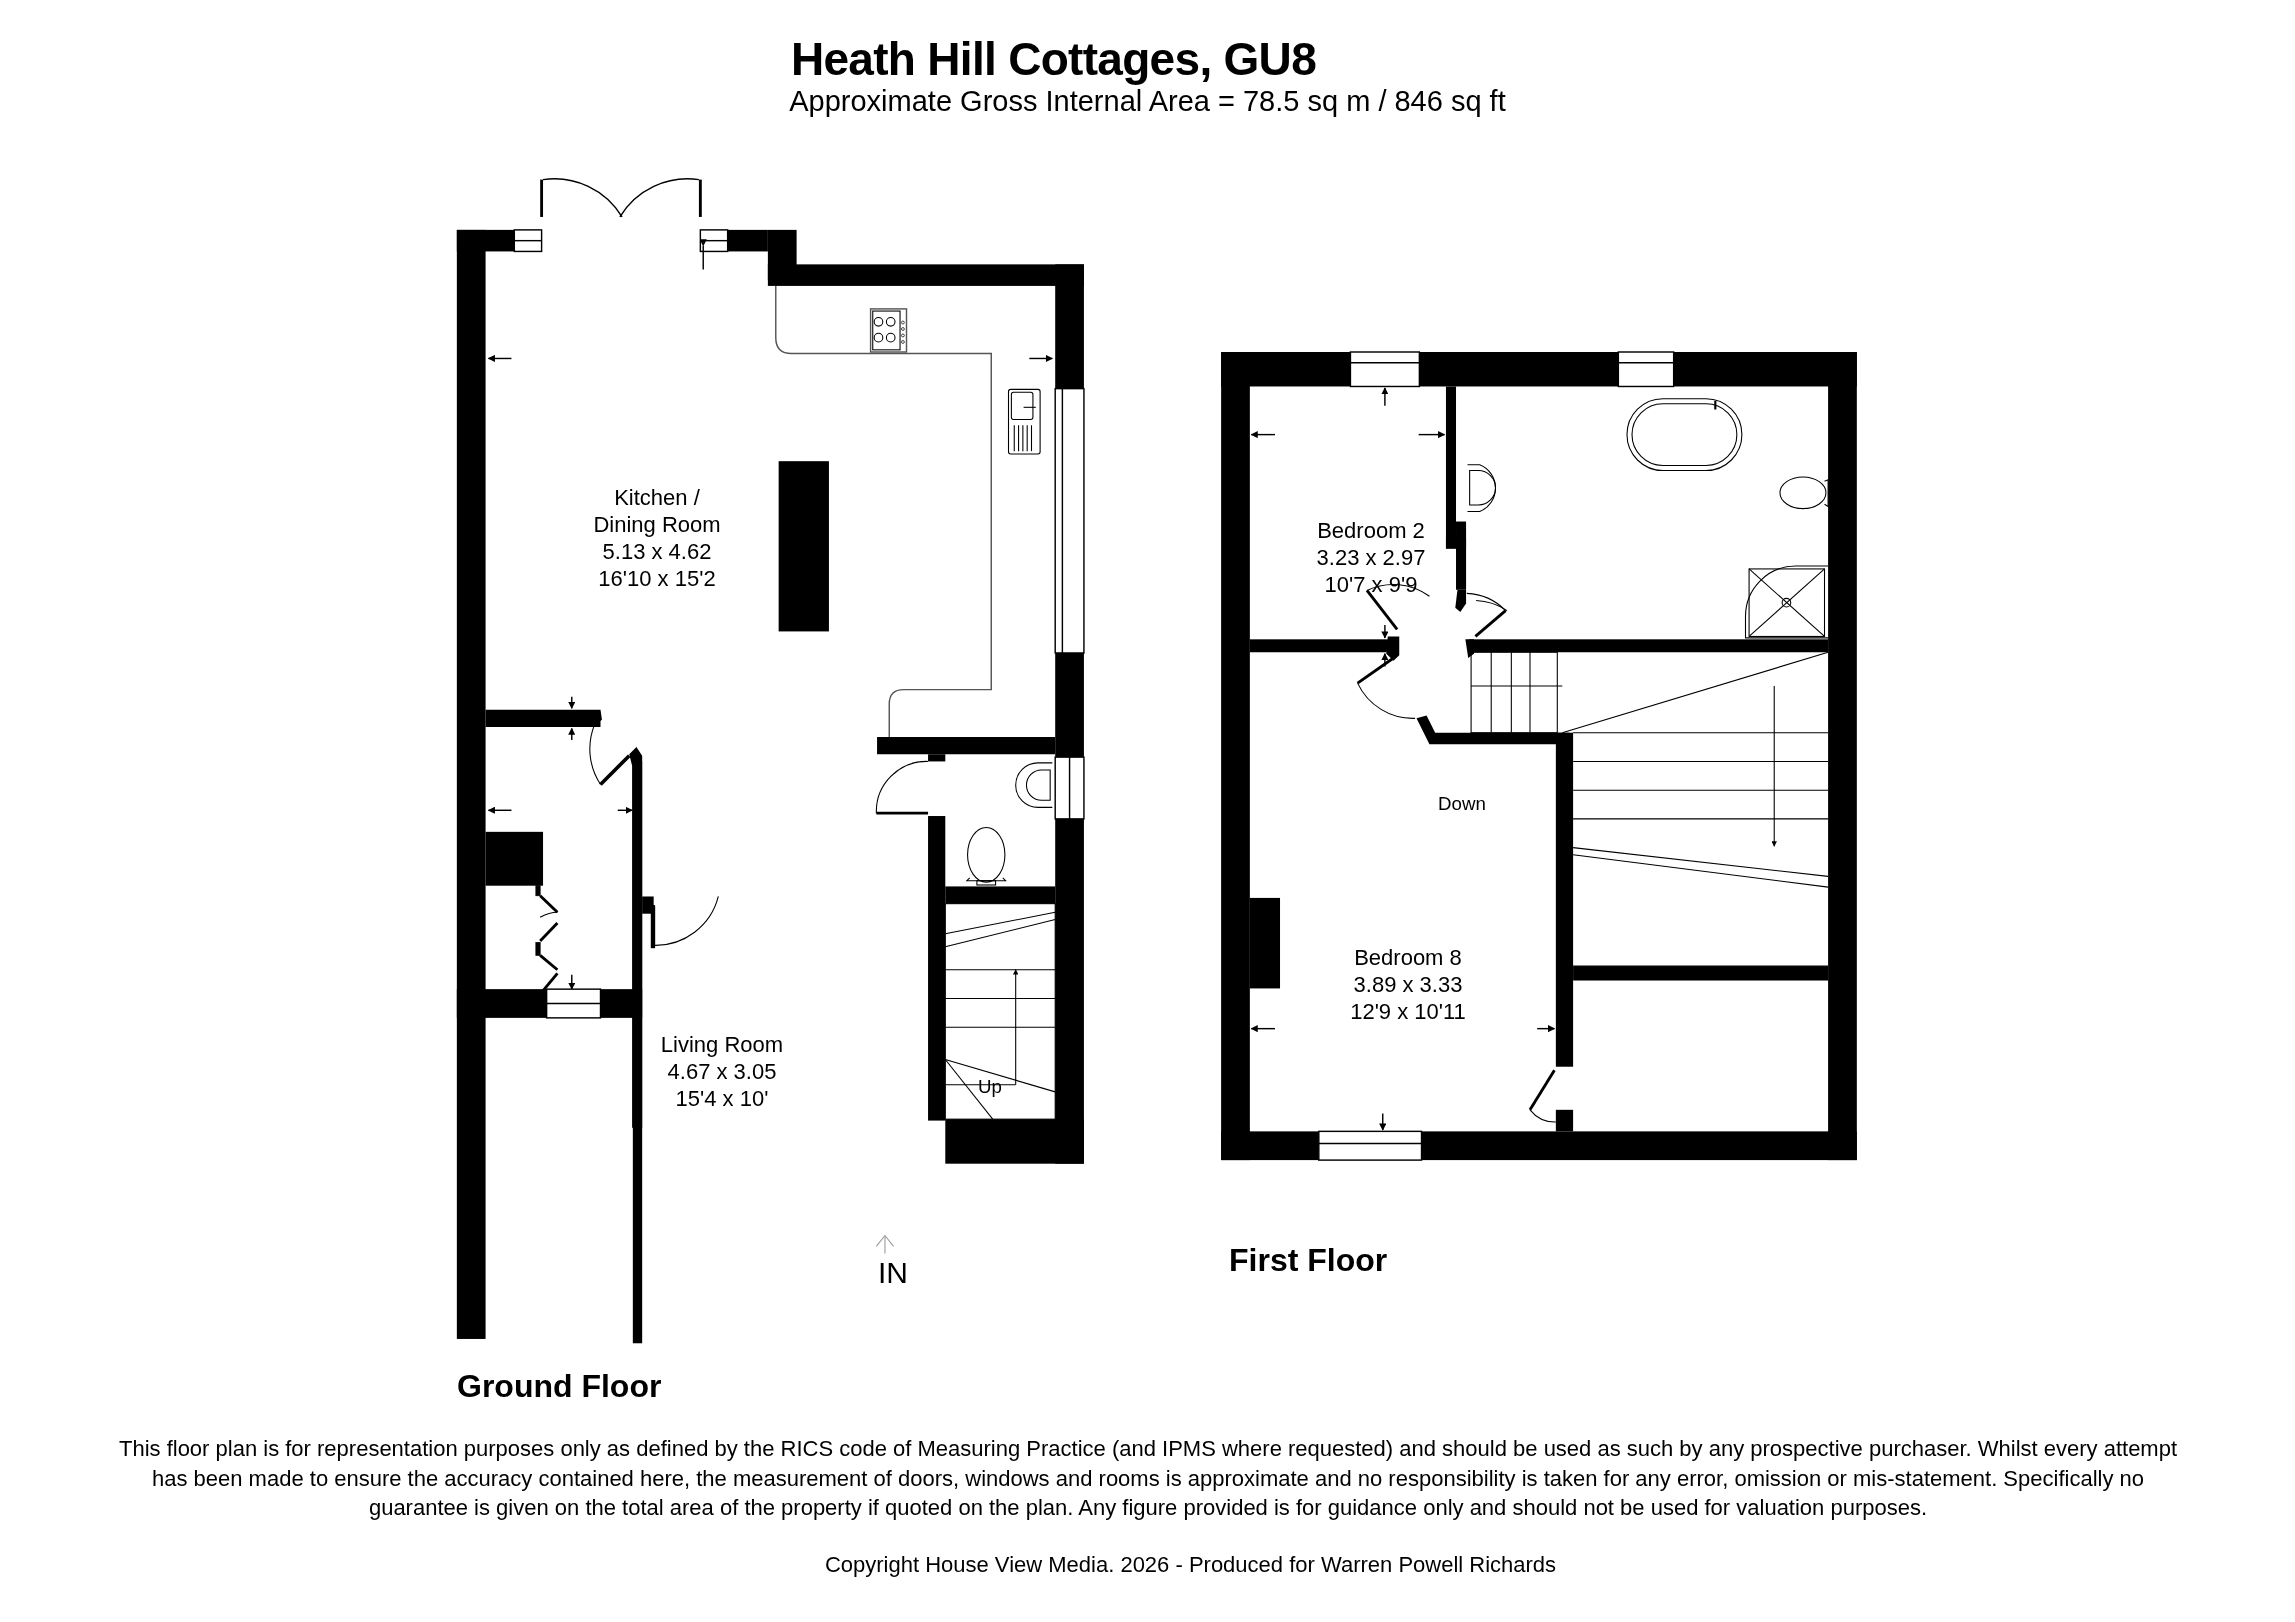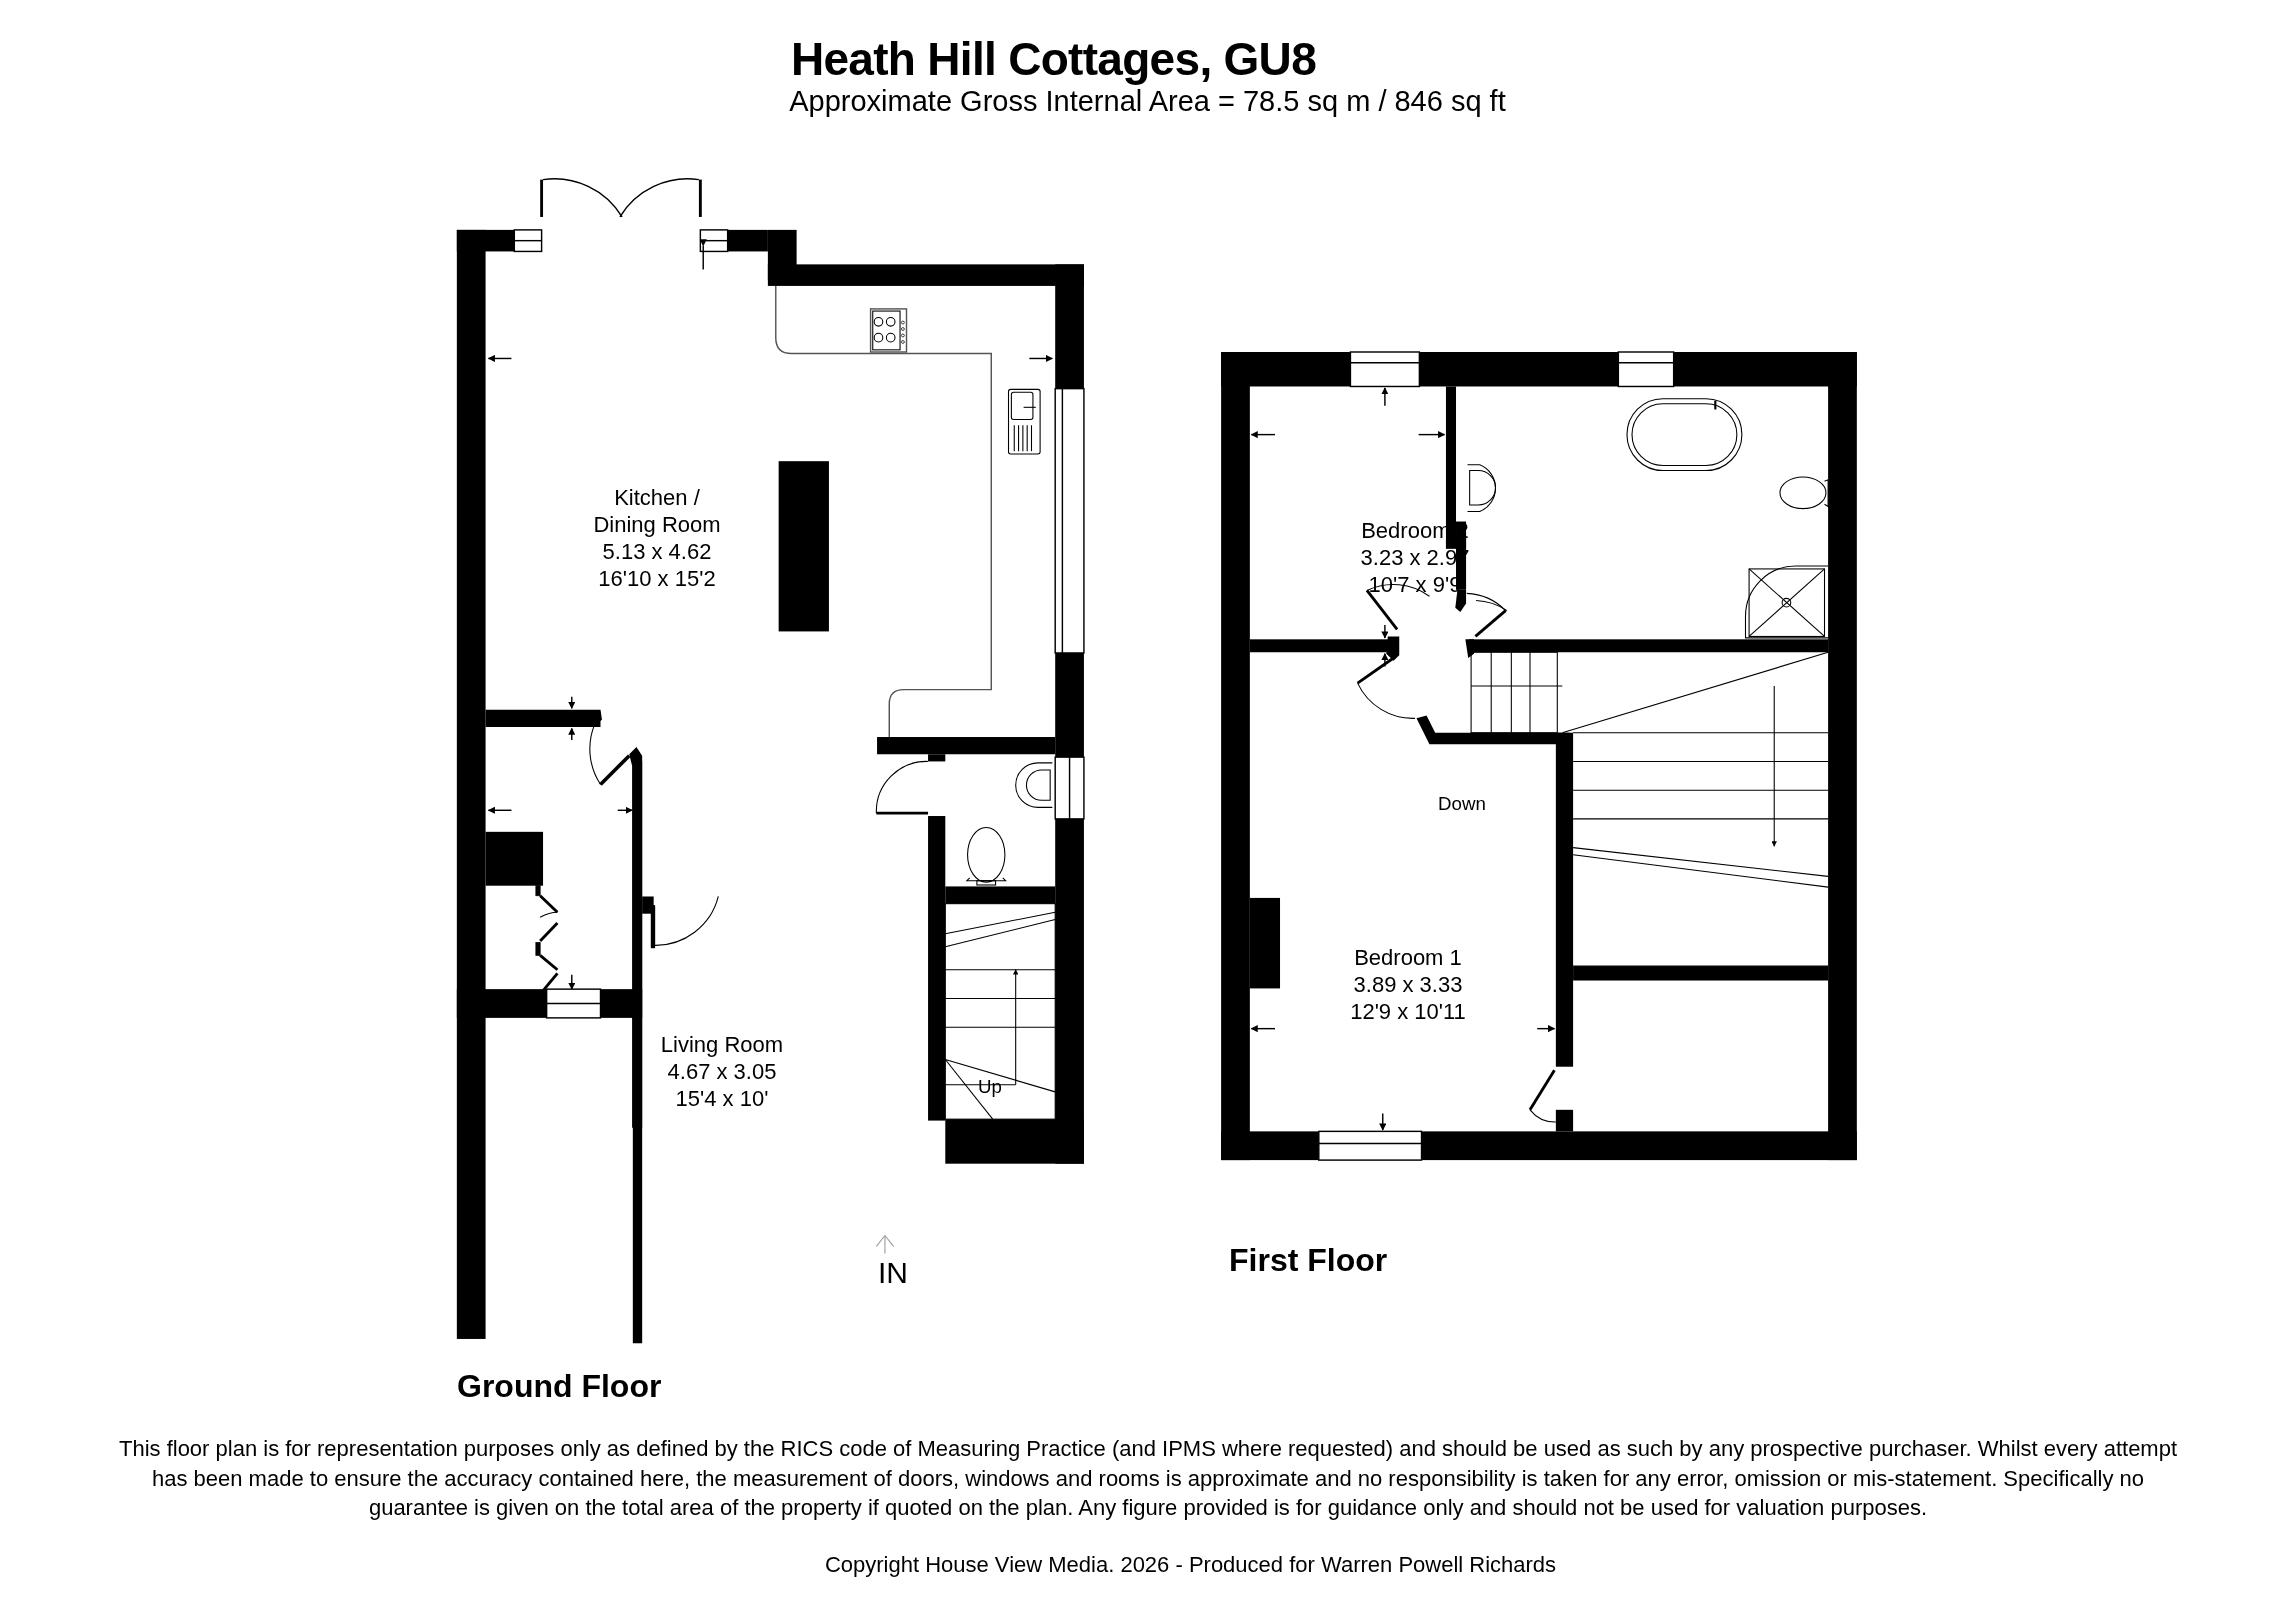--- a/index.html
+++ b/index.html
@@ -271,27 +271,27 @@
 </div>
 <div class="room-label" style="left:722px; top:1031px;">
   <div>Living Room</div>
   <div>4.67 x 3.05</div>
   <div>15'4 x 10'</div>
 </div>
 <div class="small-label" style="left:978px; top:1076px;">Up</div>
 <div class="in-label" style="left:878px; top:1256px;">IN</div>
 <div class="floor-label" style="left:457px; top:1368px;">Ground Floor</div>
 
-<div class="room-label" style="left:1415px; top:517px;">
+<div class="room-label" style="left:1371px; top:517px;">
   <div>Bedroom 2</div>
   <div>3.23 x 2.97</div>
   <div>10'7 x 9'9</div>
 </div>
 <div class="room-label" style="left:1408px; top:944px;">
-  <div>Bedroom 1</div>
+  <div>Bedroom 8</div>
   <div>3.89 x 3.33</div>
   <div>12'9 x 10'11</div>
 </div>
 <div class="small-label" style="left:1438px; top:793px;">Down</div>
 <div class="floor-label" style="left:1229px; top:1196px;margin-top:46px;">First Floor</div>
 
 <div class="disclaimer">This floor plan is for representation purposes only as defined by the RICS code of Measuring Practice (and IPMS where requested) and should be used as such by any prospective purchaser. Whilst every attempt has been made to ensure the accuracy contained here, the measurement of doors, windows and rooms is approximate and no responsibility is taken for any error, omission or mis-statement. Specifically no guarantee is given on the total area of the property if quoted on the plan. Any figure provided is for guidance only and should not be used for valuation purposes.</div>
 <div class="copyright">Copyright House View Media. 2026 - Produced for Warren Powell Richards</div>
 
 

